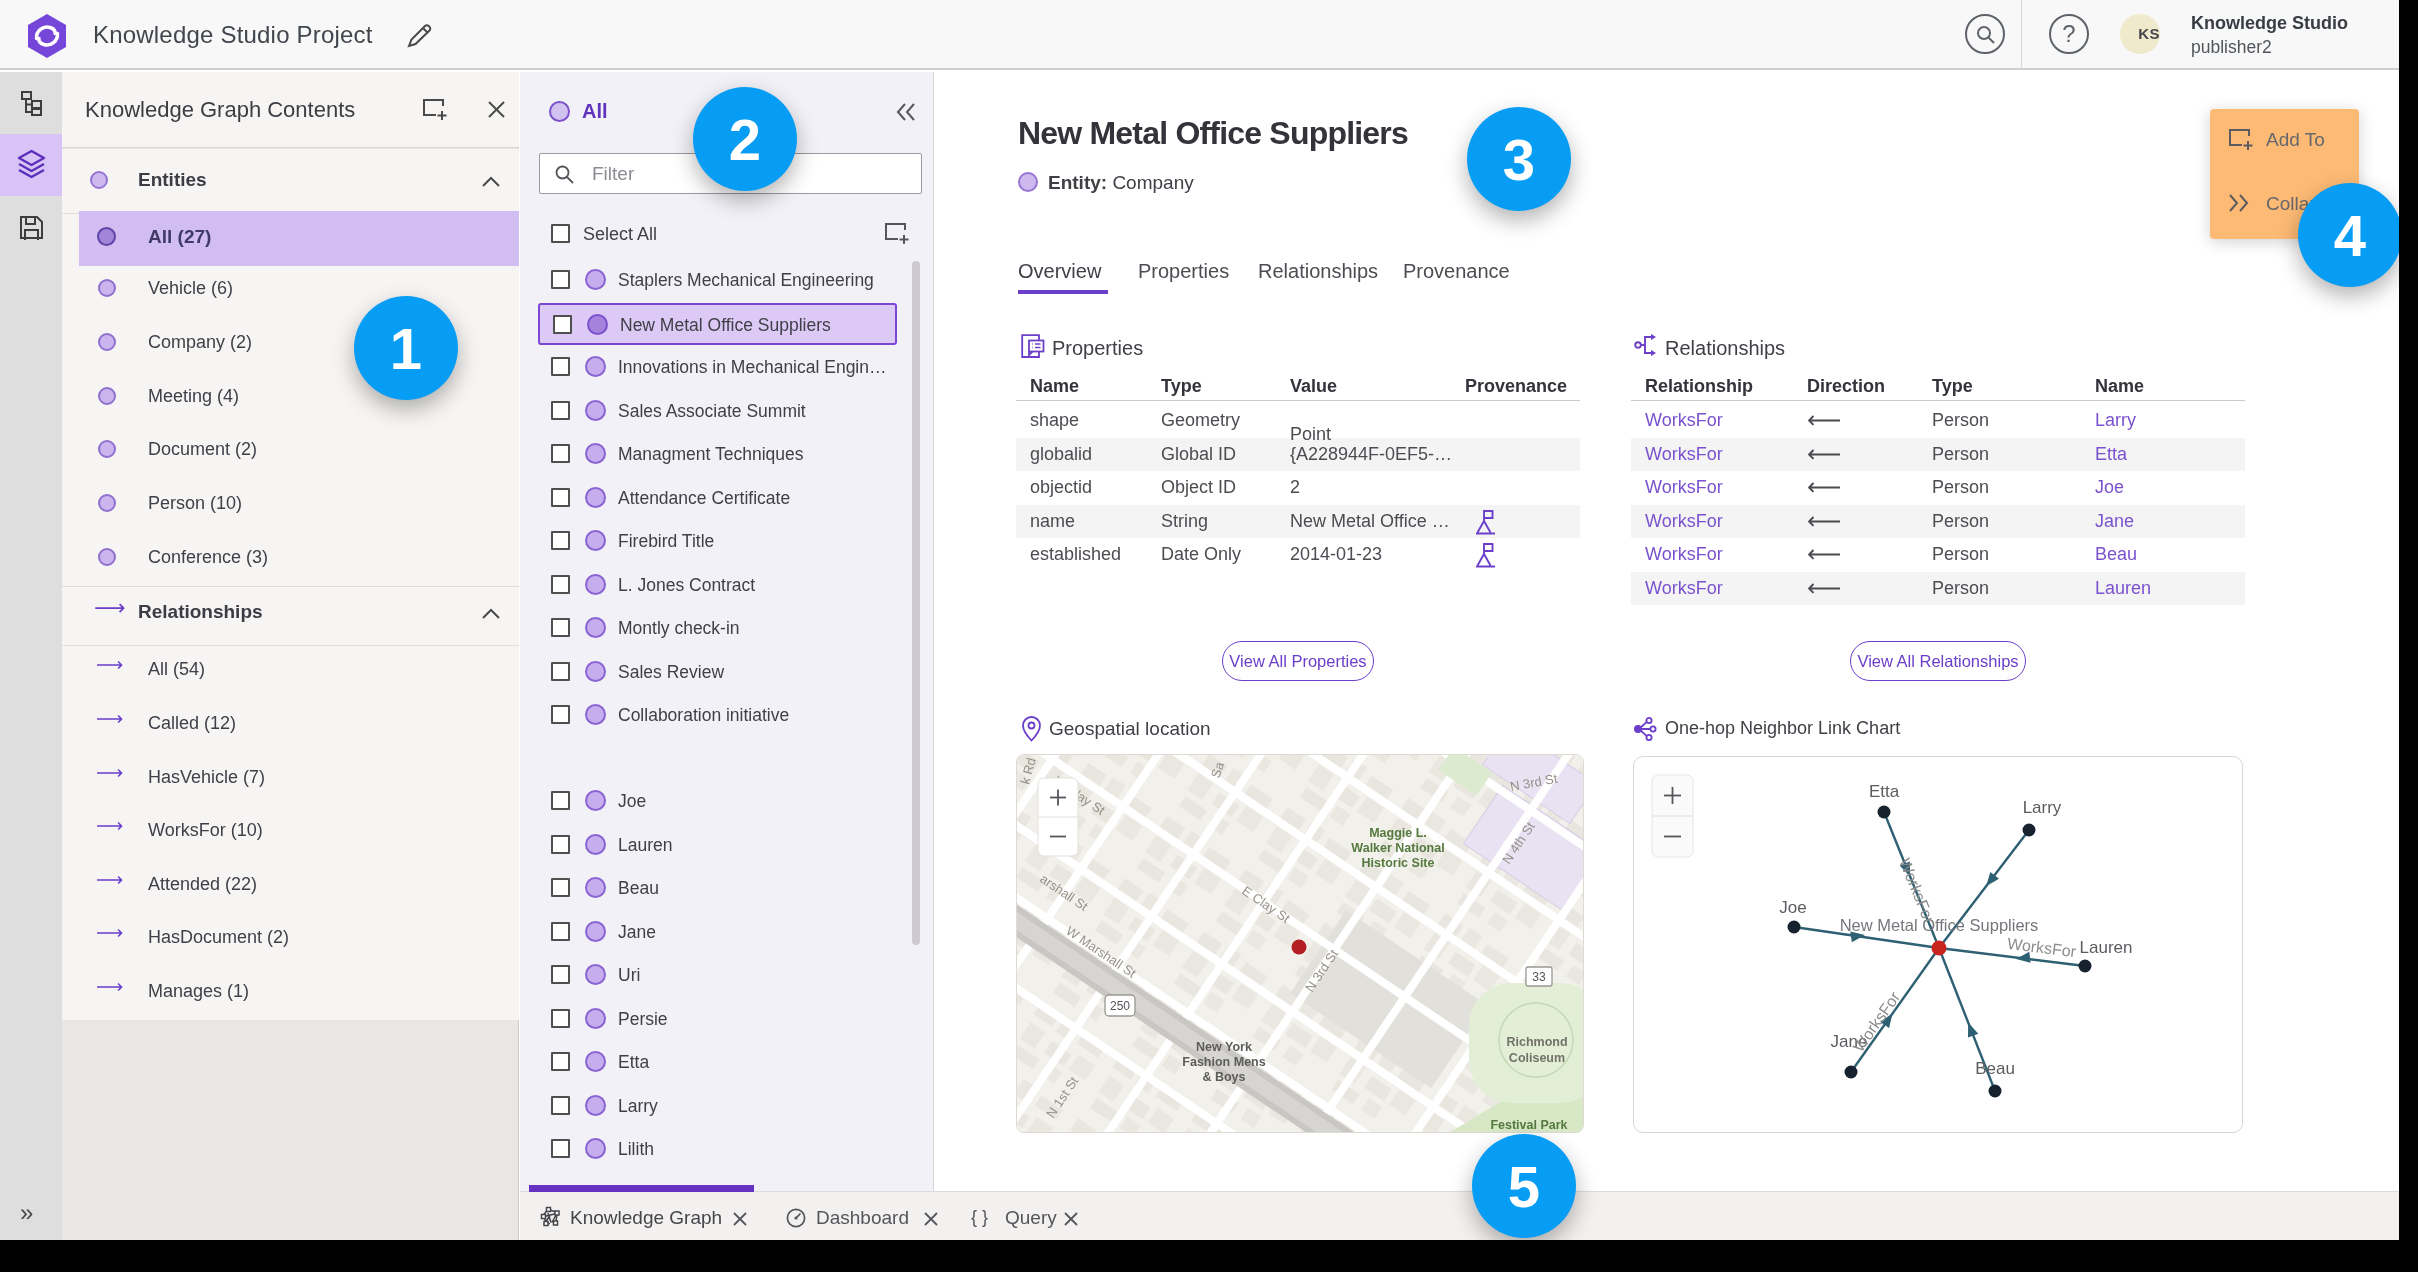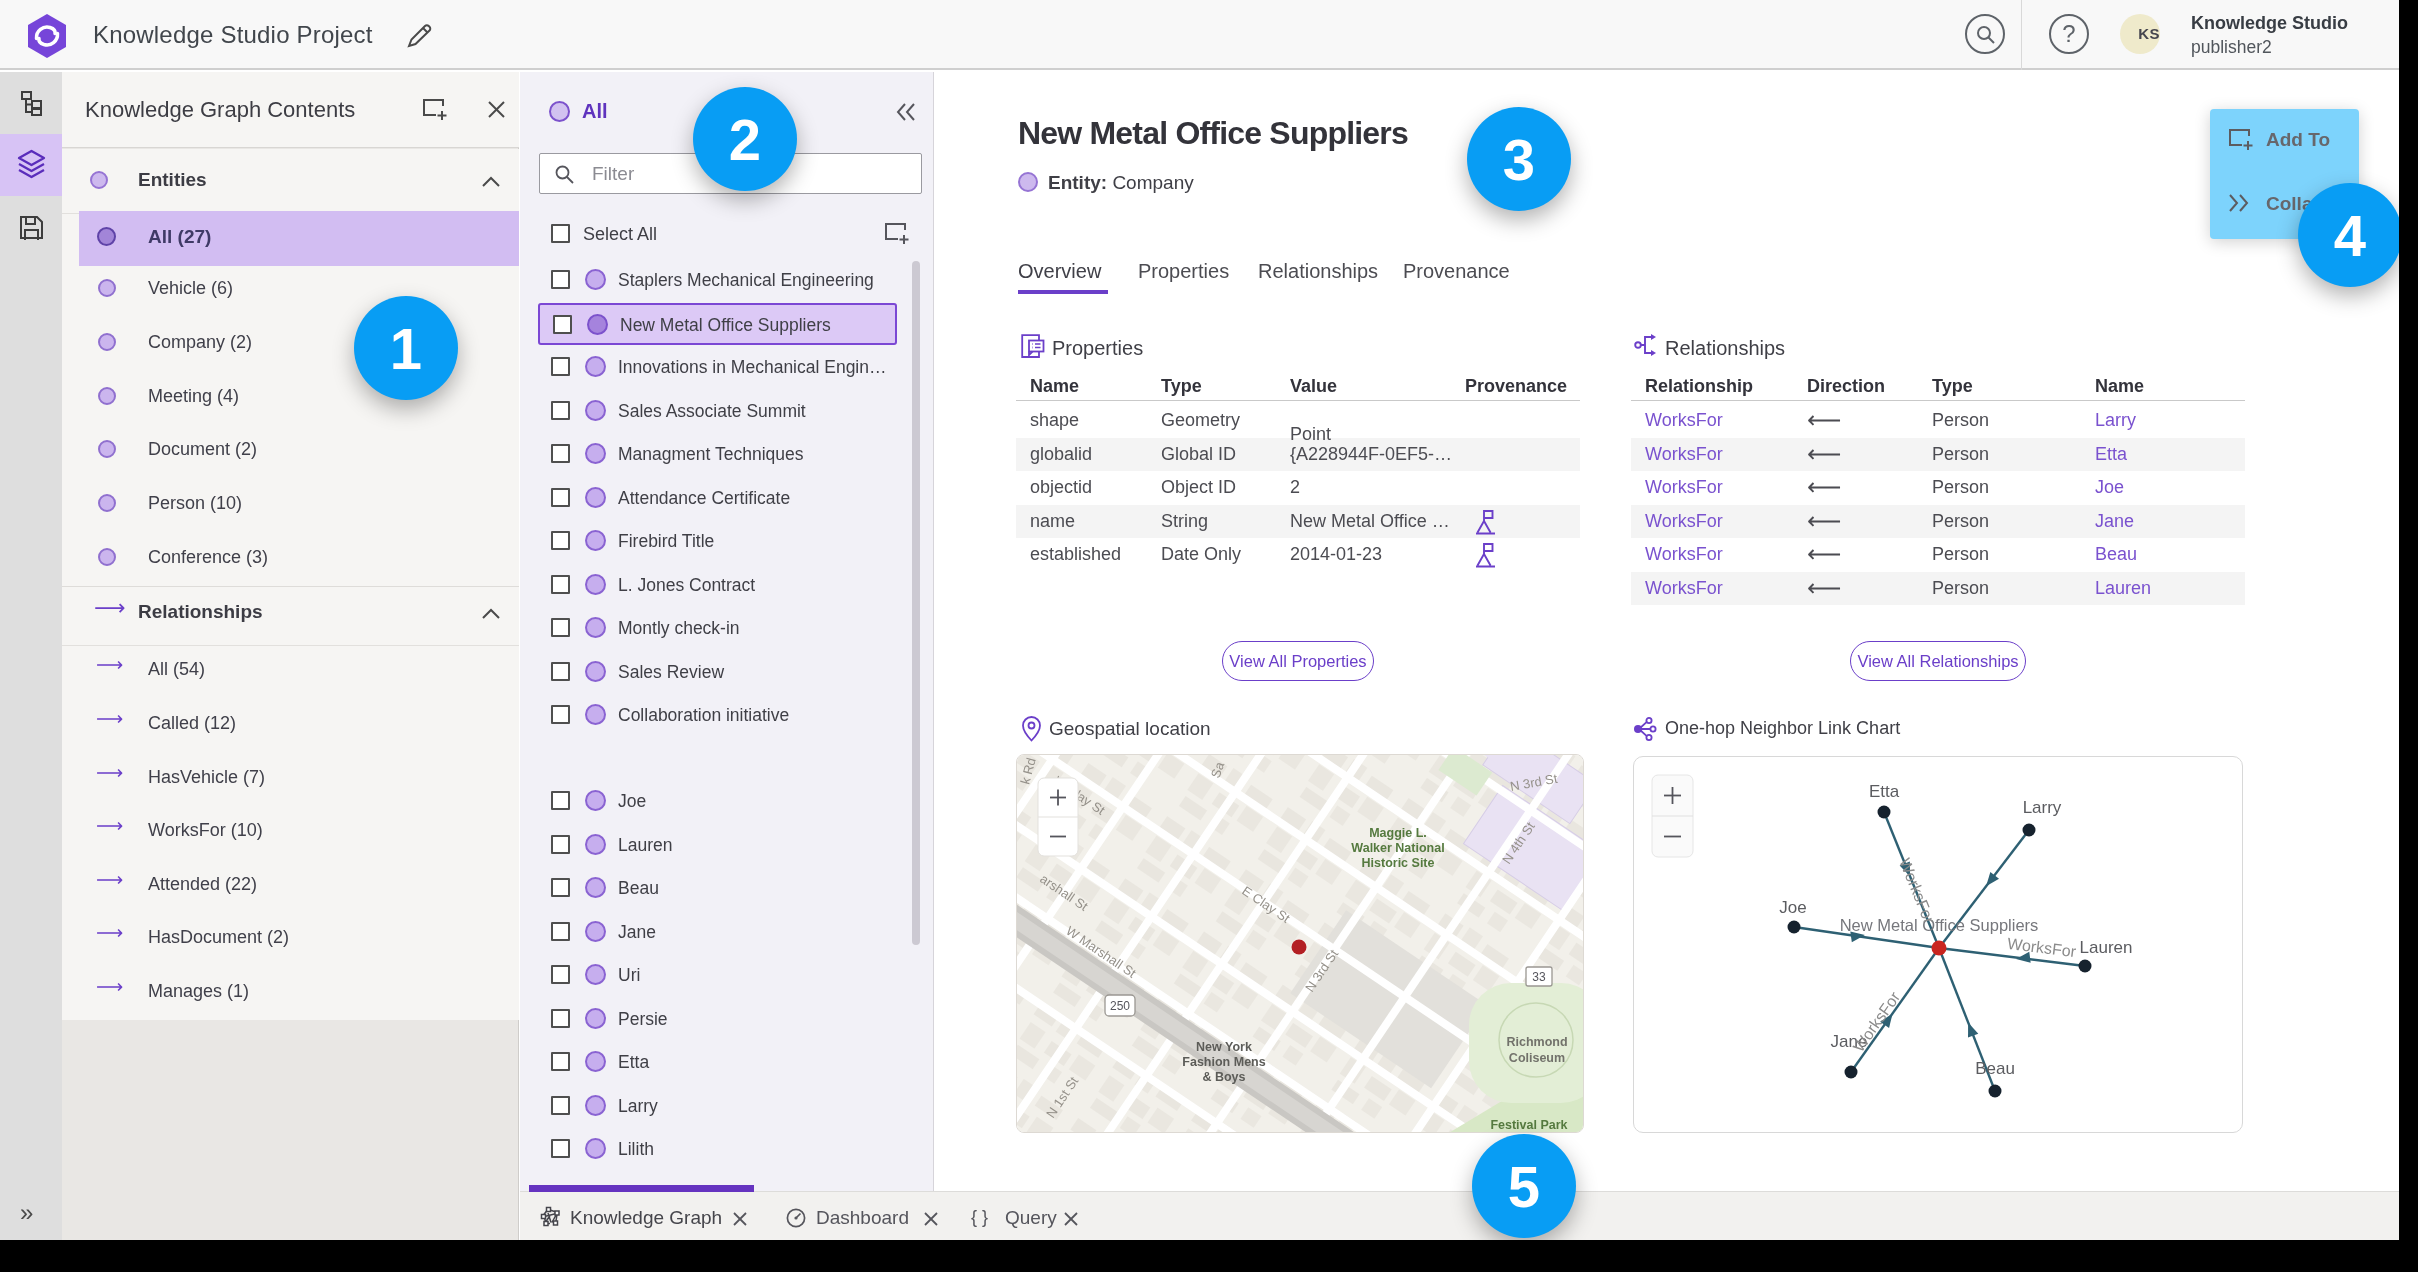--- a/index.html
+++ b/index.html
@@ -652,21 +652,21 @@
     <svg class="abs" style="left:544px;top:20px" width="14" height="14" viewBox="0 0 14 14">
           <g stroke="#55555c" stroke-width="1.8">
             <line x1="1" y1="1" x2="13" y2="13"></line>
             <line x1="13" y1="1" x2="1" y2="13"></line>
           </g>
         </svg>
   </div>
 
   <div class="abs" style="left:20px;top:1199px;font-size:24px;color:#4a4a4a;z-index:6;">»</div>
 
-  <div class="abs" style="left:2210px;top:109px;width:149px;height:130px;background:#7dd3fc;border-radius:4px;box-shadow:0 3px 16px rgba(0,0,0,0.18);z-index:20;font-weight:bold;">
+  <div class="abs" style="left:2210px;top:109px;width:149px;height:130px;background:#fdba74;border-radius:4px;box-shadow:0 3px 16px rgba(0,0,0,0.18);z-index:20;">
     <svg class="abs" style="left:18px;top:19px" width="26" height="24" viewBox="0 0 26 24">
       <g fill="none" stroke="#5c5c60" stroke-width="2">
             <path d="M21 8 v-6 h-19 v15 h12"></path>
             <path d="M20 13 v9 M15.5 17.5 h9"></path>
           </g>
     </svg>
     <div class="abs" style="left:56px;top:20px;font-size:19px;color:#67676c;">Add To</div>
     <svg class="abs" style="left:18px;top:85px" width="22" height="18" viewBox="0 0 22 18">
           <g fill="none" stroke="#5c5c60" stroke-width="2">
             <path d="M2 1 L9 9 L2 17"></path>

